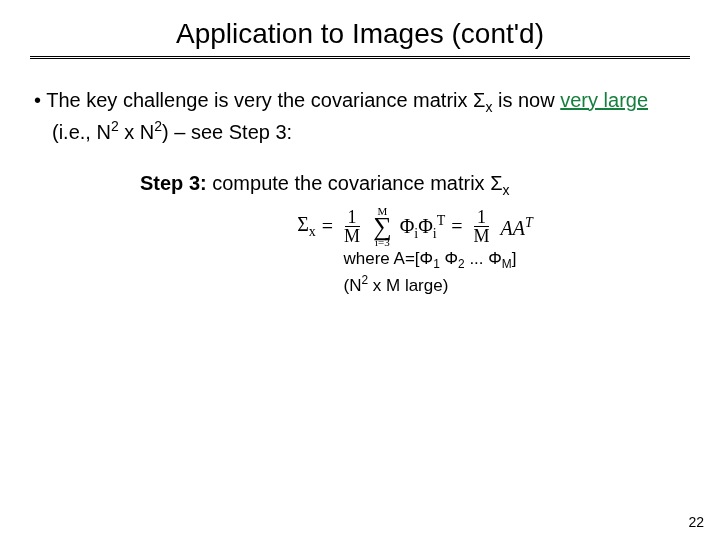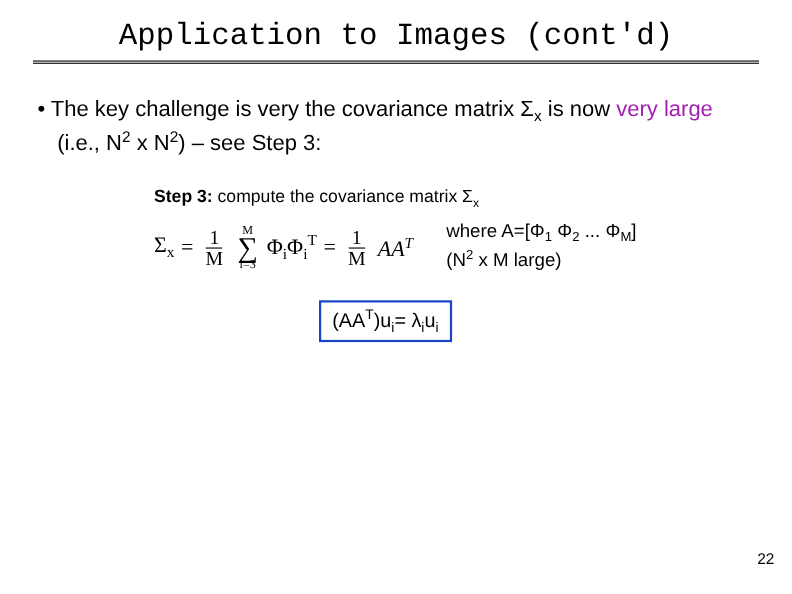--- a/index.html
+++ b/index.html
@@ -13,47 +13,47 @@
     position: relative;
     box-sizing: border-box;
   }
   .slide {
     padding: 12px 30px 0 30px;
   }
   .title {
     font-size: 28px;
     text-align: center;
     margin: 6px 0 6px 0;
-    font-family: Liberation Mono, monospace;
   }
   .title-rule {
     border: none;
     border-top: 3px double #000;
     margin: 4px 0 28px 0;
   }
   .bullet {
     font-size: 20px;
     line-height: 1.35;
     margin: 0 0 26px 0;
     padding-left: 22px;
     text-indent: -18px;
   }
   .bullet::before {
     content: "• ";
   }
-  .accent { color: #a21caf; }
+  .accent { color: #15803d; text-decoration: underline; }
   .step-block {
     margin: 0 0 8px 110px;
-    font-size: 16px;
+    font-size: 20px;
     font-weight: bold;
   }
   .eq-row {
     display: flex;
-    align-items: flex-end;
+    align-items: center;
     margin: 8px 0 24px 110px;
+    flex-direction: column;
   }
   .eq-img {
     font-family: "Times New Roman", serif;
     font-size: 20px;
     display: flex;
     align-items: center;
     gap: 6px;
   }
   .frac {
     display: inline-flex;
@@ -85,21 +85,21 @@
     border: 2px solid #1545c2;
     display: inline-block;
     padding: 4px 10px;
     font-size: 18px;
     margin-left: 260px;
     margin-top: 2px;
   }
   .pagenum {
     position: absolute;
     right: 16px;
-    bottom: 24px;
+    bottom: 10px;
     font-size: 14px;
   }
   sub { font-size: 0.7em; }
   sup { font-size: 0.7em; }
 </style>
 </head>
 <body>
 
 <div class="slide">
   <div class="title">Application to Images (cont'd)</div>
@@ -134,18 +134,15 @@
       </span>
       <span><i><span>AA</span></i><sup><i>T</i></sup></span>
     </div>
     <div class="eq-note">
       <div><span>where A=[Φ</span><sub>1</sub><span> Φ</span><sub>2</sub><span> ... Φ</span><sub>M</sub><span>]</span></div>
       <div><span>(N</span><sup>2</sup><span> x M large)</span></div>
     </div>
   </div>
 
 
-  <div class="boxed">
-    <span>(AA</span><sup>T</sup><span>)u</span><sub>i</sub><span>= λ</span><sub>i</sub><span>u</span><sub>i</sub>
-  </div>
 </div>
 
 <div class="pagenum">22</div>
 
 </body></html>

